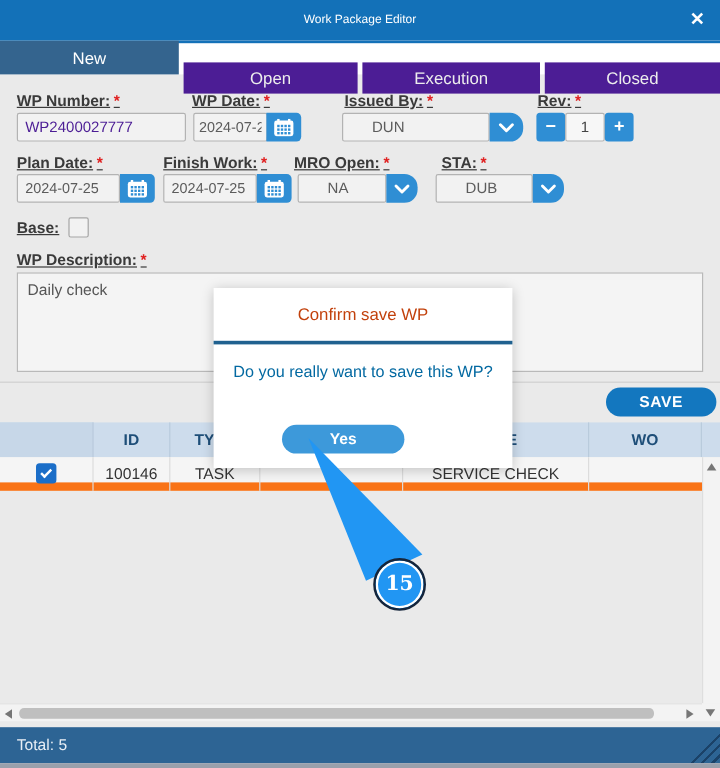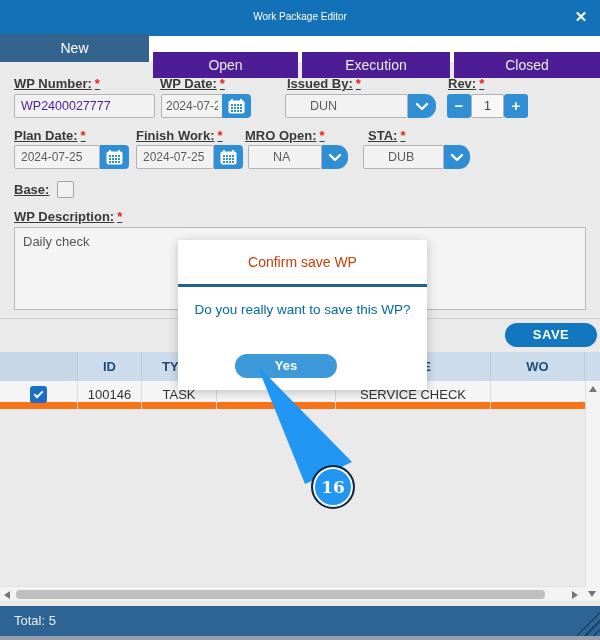--- a/index.html
+++ b/index.html
@@ -273,15 +273,15 @@
   <div class="abs dialog">
     <div class="dlg-title">Confirm save WP</div>
     <div class="dlg-divider"></div>
     <div class="dlg-msg">Do you really want to save this WP?</div>
     <div class="dlg-btn" style="left:17px;margin-left:40px;">Yes</div>
   </div>
 
   <svg class="abs callout-arrow" width="600" height="640" viewBox="0 0 600 640">
     <polygon points="257,365 305,484 352,462" fill="#2196f3"></polygon>
   </svg>
-  <div class="abs callout-circle">16</div>
+  <div class="abs callout-circle">15</div>
 
 </div>
 
 </body></html>

